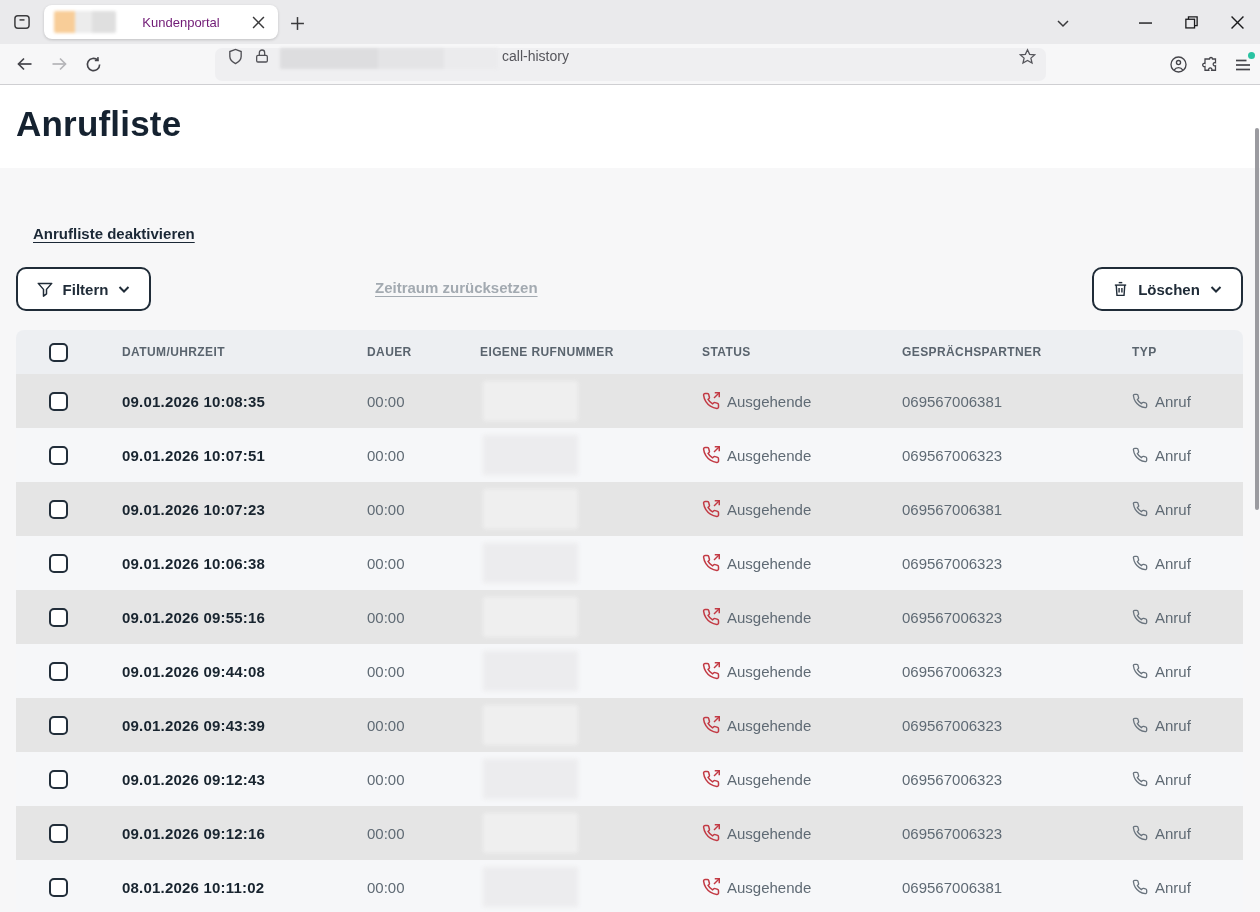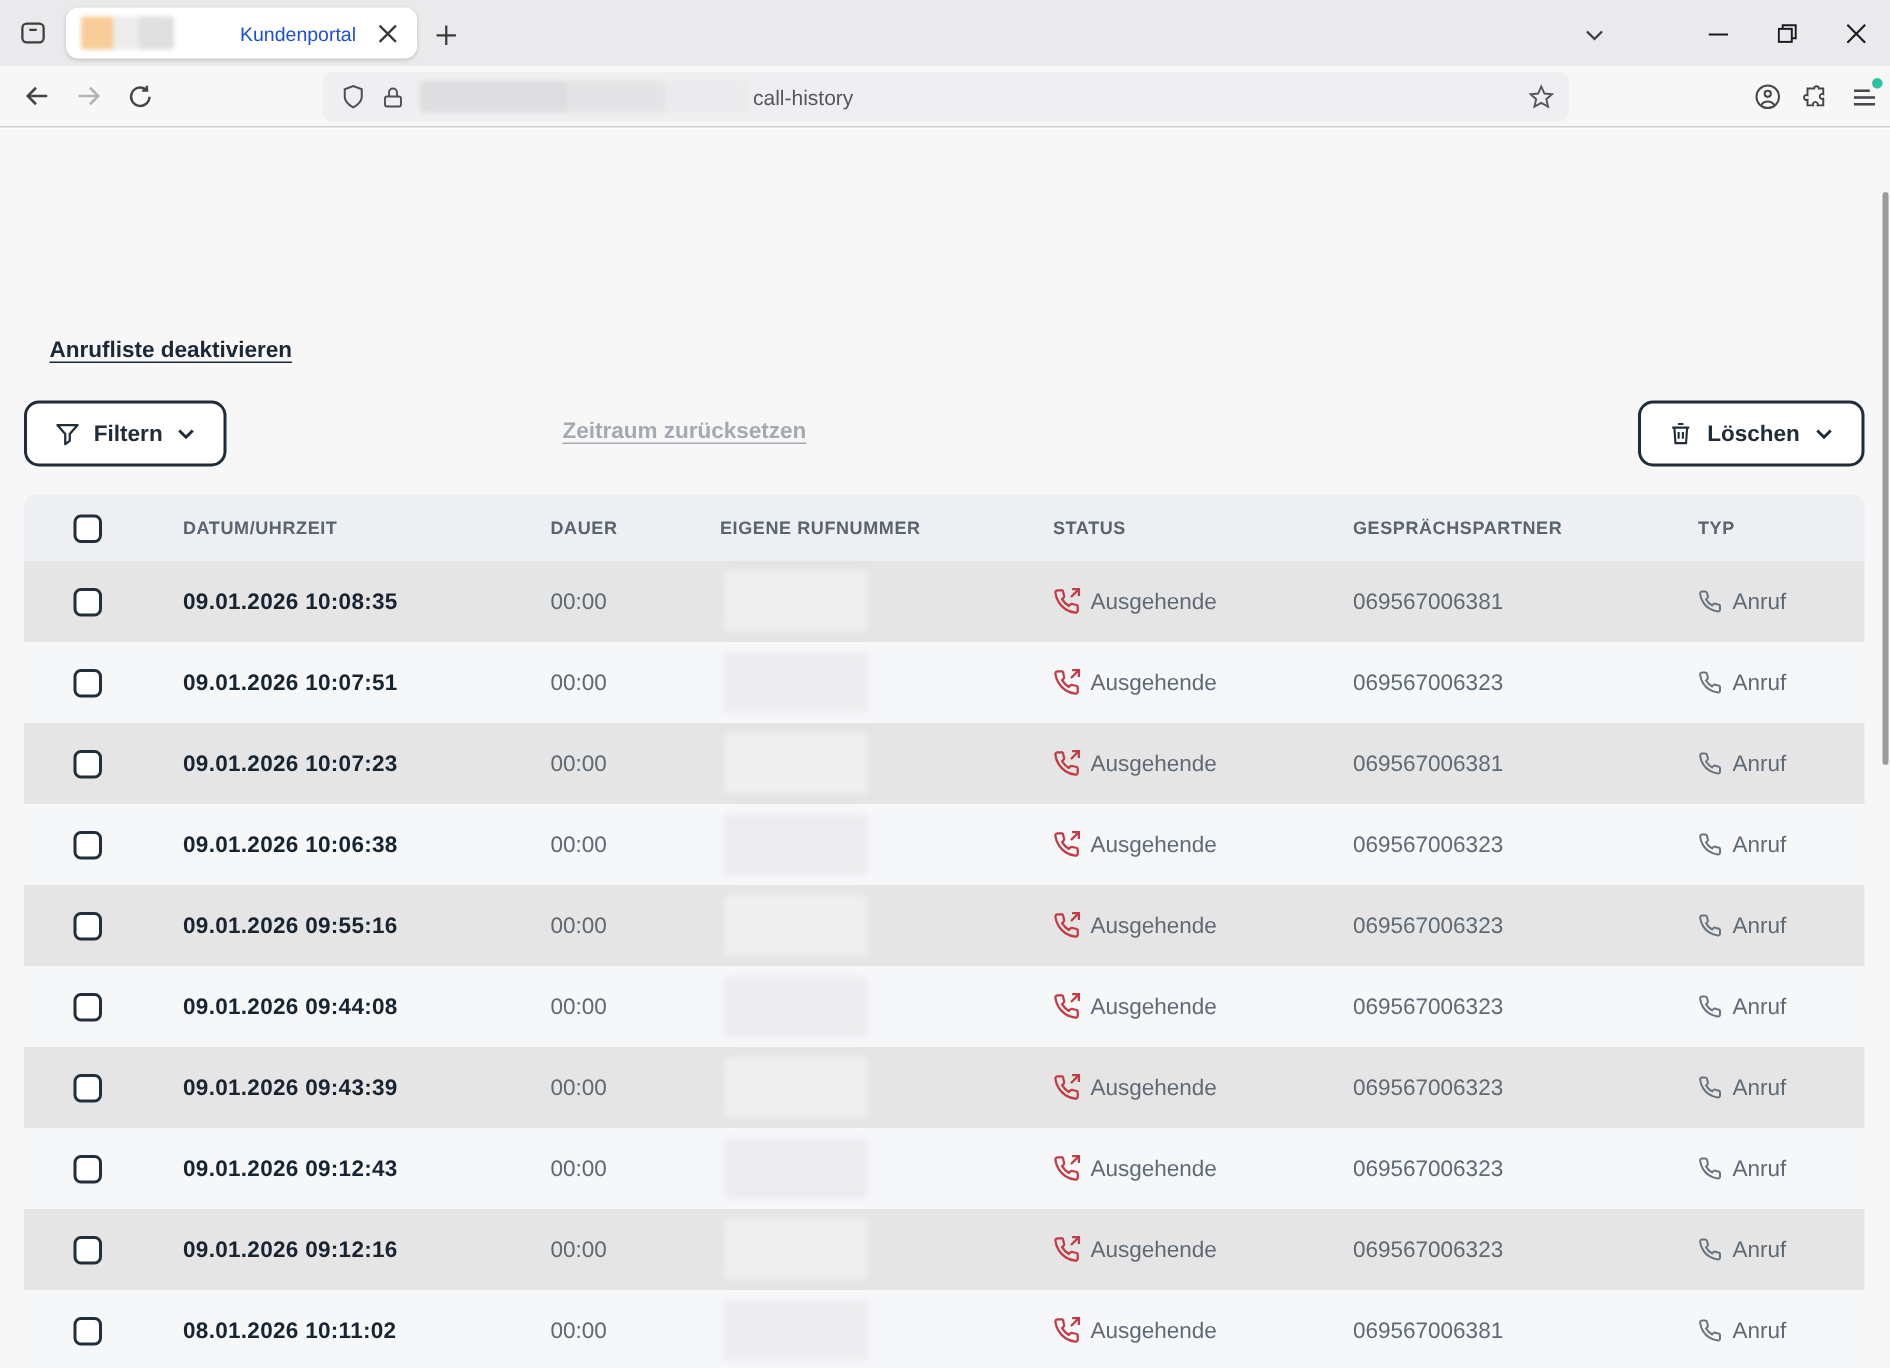--- a/index.html
+++ b/index.html
@@ -7,32 +7,32 @@
   body { font-family: "Liberation Sans", "DejaVu Sans", sans-serif; background: #fff; }
   .viewport { position: relative; width: 1260px; height: 912px; overflow: hidden; background: #fff; }
 
   
   .titlebar { position: absolute; left: 0; top: 0; width: 1260px; height: 44px; background: #eaeaec; display: flex; align-items: center; }
   .fxview-btn { width: 32px; height: 32px; margin-left: 6px; border-radius: 6px; display: flex; align-items: center; justify-content: center; color: #3d3d3f; }
   .tab { position: absolute; left: 44px; top: 5px; width: 234px; height: 34px; background: #fff; border-radius: 8px;
          box-shadow: 0 1px 3px rgba(0,0,0,.18); display: flex; align-items: center; padding: 0 8px 0 10px; }
   .tab-favicon-redacted { width: 62px; height: 22px; border-radius: 2px; flex: 0 0 auto;
         background: linear-gradient(90deg, #f8cd98 0 34%, #ececec 34% 62%, #dfdfdf 62% 100%); filter: blur(1.5px); }
-  .tab-title { flex: 1; font-size: 13px; color: #1d4ed8; white-space: nowrap; overflow: hidden; margin-left: 44px; }
+  .tab-title { flex: 1; font-size: 13px; color: #701a75; text-align: center; white-space: nowrap; overflow: hidden; }
   .tab-close { width: 24px; height: 24px; display: flex; align-items: center; justify-content: center; border-radius: 4px; color: #3a3a3c; }
   .newtab-btn { position: absolute; left: 284px; top: 10px; width: 26px; height: 26px; display: flex; align-items: center; justify-content: center; border-radius: 6px; color: #3a3a3c; }
   .win-controls { position: absolute; right: 0; top: 0; height: 44px; display: flex; align-items: center; }
   .tablist-btn { position: absolute; left: 1050px; top: 10px; width: 26px; height: 26px; display: flex; align-items: center; justify-content: center; color: #3a3a3c; }
   .win-btn { width: 46px; height: 44px; display: flex; align-items: center; justify-content: center; color: #1b1b1d; }
 
   .navbar { position: absolute; left: 0; top: 44px; width: 1260px; height: 41px; background: #f7f7f8; border-bottom: 1px solid #cfcfd2; display: flex; align-items: center; }
   .nav-btn { width: 34px; height: 32px; display: flex; align-items: center; justify-content: center; border-radius: 6px; color: #44444a; }
   .nav-btn.back { margin-left: 8px; }
   .nav-btn.disabled { color: #b4b4b8; }
-  .urlbar { position: absolute; left: 215px; top: 48px; width: 831px; height: 33px; background: #efeff1; border-radius: 7px; display: flex; align-items: center; padding: 0 8px 0 12px; }
+  .urlbar { position: absolute; left: 215px; top: 48px; width: 831px; height: 33px; background: #efeff1; border-radius: 7px; display: flex; align-items: flex-start; padding: 0 8px 0 12px; }
   .urlbar .sep { flex: 1; }
   .url-icon { color: #4f4f55; display: flex; align-items: center; margin-right: 10px; }
   .url-redacted { width: 218px; height: 21px; border-radius: 2px; margin-right: 4px;
         background: linear-gradient(90deg, #dddddf 0 45%, #e4e4e6 45% 75%, #ebebed 75%); filter: blur(1.5px); }
   .url-text { font-size: 14px; color: #56565c; white-space: nowrap; }
   .nav-right { position: absolute; right: 8px; top: 48px; height: 33px; display: flex; align-items: center; gap: 14px; color: #45454b; }
   .menu-badge-wrap { position: relative; display: flex; align-items: center; }
   .green-dot { position: absolute; right: -3px; top: -4px; width: 7px; height: 7px; border-radius: 50%; background: #2ac3a2; }
 
   
@@ -184,20 +184,23 @@
       <svg width="18" height="18" viewBox="0 0 18 18" stroke="currentColor" stroke-width="1.7">
         <line x1="2" y1="4.5" x2="12.5" y2="4.5"></line>
           <line x1="2" y1="9" x2="16" y2="9"></line>
           <line x1="2" y1="13.5" x2="16" y2="13.5"></line>
       </svg>
       <span class="green-dot"></span>
     </span>
   </div>
 
   <div class="page">
+    <div class="page-head">
+      <h1 class="page-title">Anrufliste</h1>
+    </div>
 
     <a class="deactivate-link">Anrufliste deaktivieren</a>
 
     <div class="actions-row">
       <button class="btn btn-filter">
         <svg width="18" height="18" viewBox="0 0 24 24" fill="none" stroke="currentColor" stroke-width="2">
           <path d="M3 4.5h18l-7 8v6l-4 3v-9l-7-8z" stroke-linejoin="round"></path>
         </svg>
         <span>Filtern</span>
         <svg width="14" height="14" viewBox="0 0 14 14" fill="none" stroke="currentColor" stroke-width="2">

